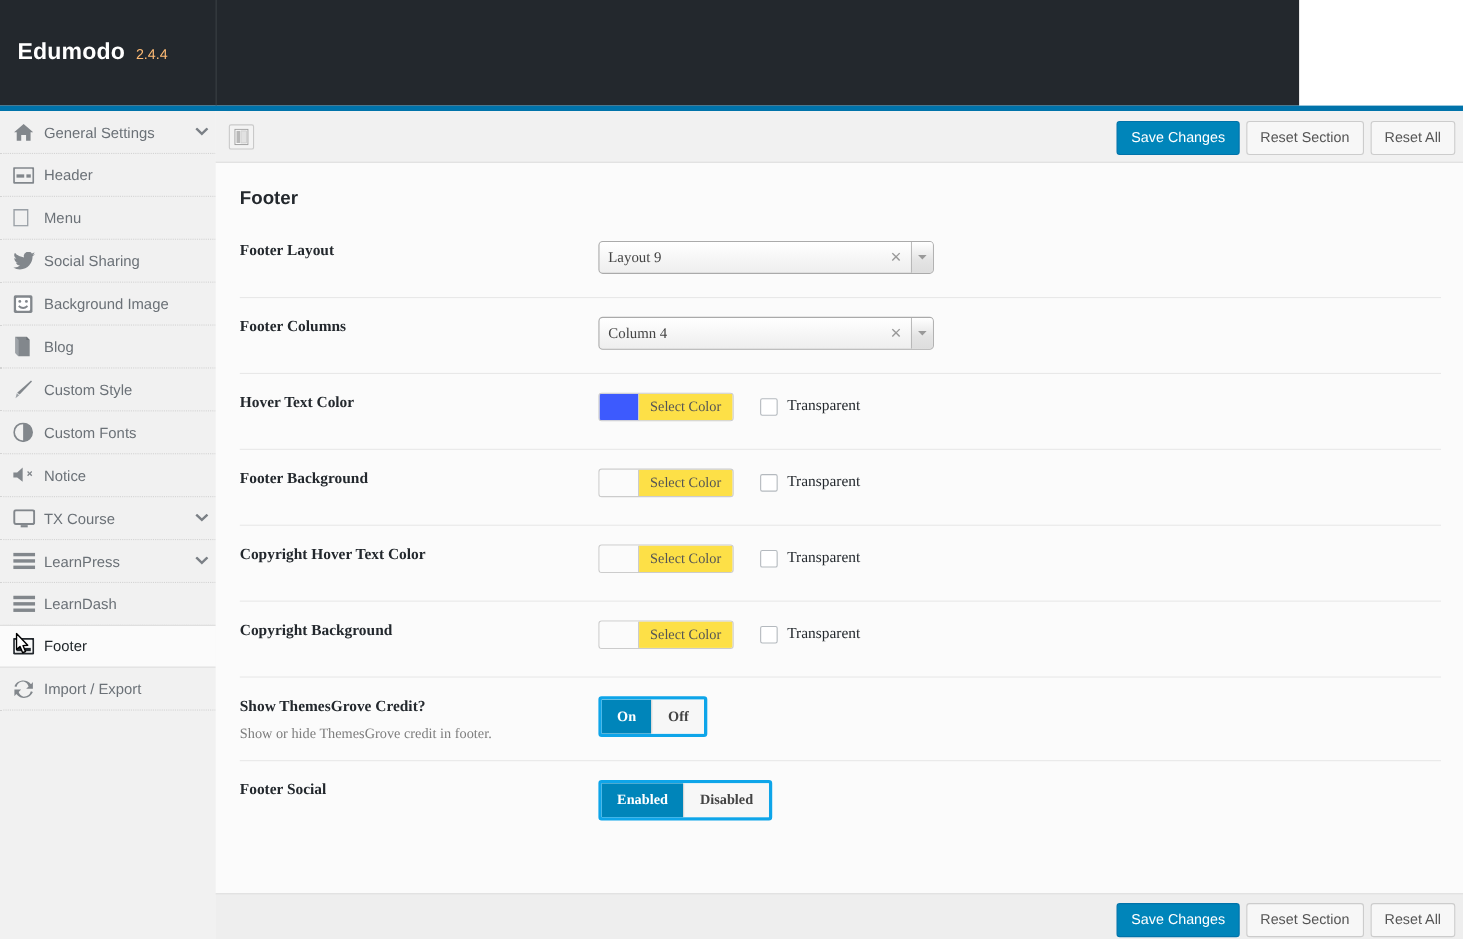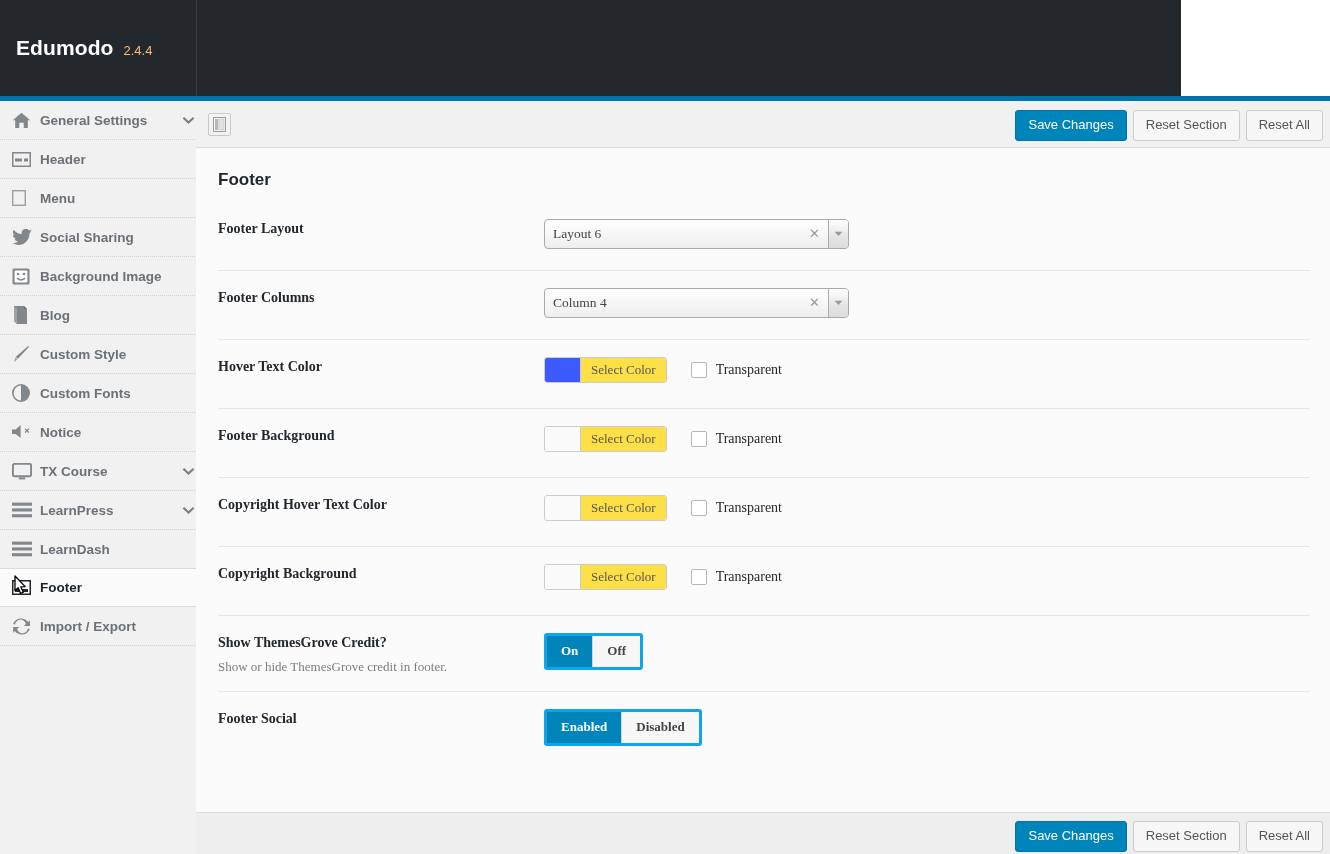--- a/index.html
+++ b/index.html
@@ -34,22 +34,21 @@
   .blue-rule {
     position: absolute; left: 0; top: 96px;
     width: 1330px; height: 5px; background: #0073aa;
   }
 
   
   .sidebar {
     position: absolute; left: 0; top: 101px;
     width: 212px; height: 753px;
     background: #f1f1f1;
-    border-right: 1px solid #404040;
-    font-weight: bold;
+    border-right: 6px solid #404040;
   }
   .side-item {
     position: relative;
     height: 39px;
     display: flex; align-items: center;
     padding: 0 12px 0 12px;
     border-bottom: 1px dotted #d3d3d3;
     cursor: pointer;
   }
   .side-item .ic {
@@ -429,21 +428,21 @@
 
   <div class="section-title">Footer</div>
 
   <div class="fields" id="fields">
       <div class="field-row">
         <div class="field-label-col">
           <div class="field-label">Footer Layout</div>
         </div>
         <div class="field-ctrl-col">
           <div class="sel2">
-            <span class="sel2-text">Layout 6</span>
+            <span class="sel2-text">Layout 9</span>
             <span class="sel2-clear">✕</span>
             <span class="sel2-arrow">
               <svg width="9" height="6" viewBox="0 0 9 6">
                 <path d="M0.6 0.8 4.5 5 8.4 0.8" fill="#999"></path>
               </svg>
             </span>
           </div>
         </div>
       </div>
       <div class="field-row">

